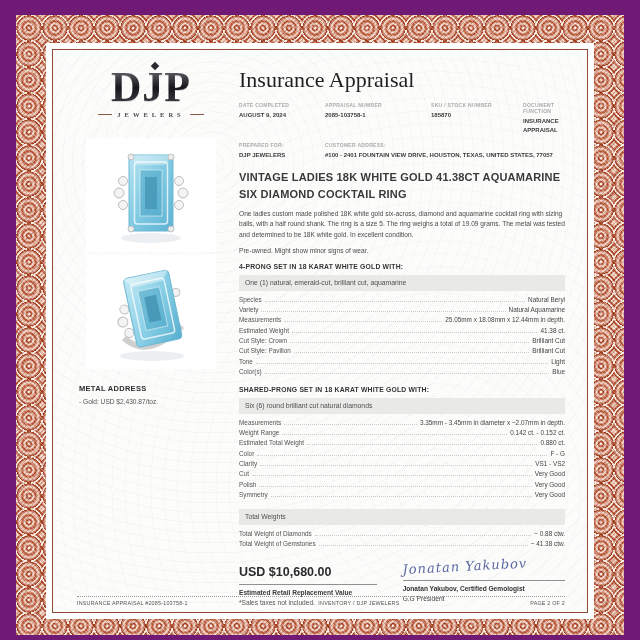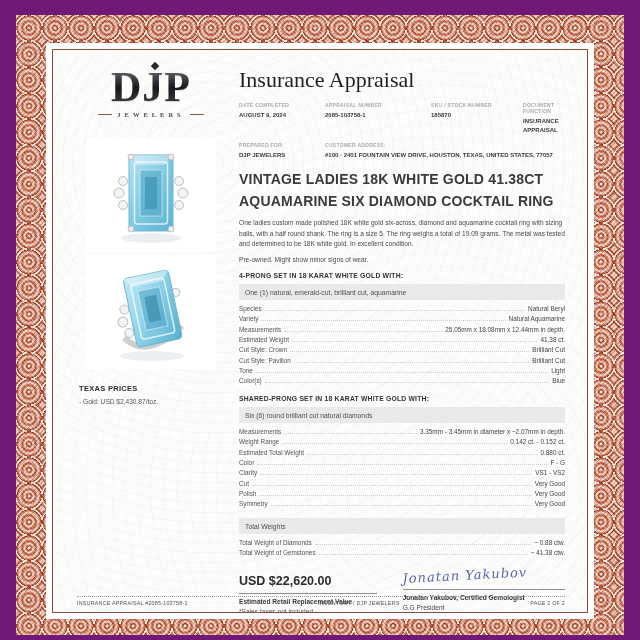--- a/index.html
+++ b/index.html
@@ -61,21 +61,21 @@
   .metal-item { font-size:6.6px; color:#555; margin-top:5px; }
 
   
   .doc-title { font-family:"Liberation Serif", serif; font-weight:normal; font-size:22px; color:#1f1f1f; margin:1px 0 9px; }
 
   .meta-grid { display:grid; grid-template-columns:80px 100px 86px 1fr; column-gap:6px; margin-bottom:7px; }
   .meta-grid.second { grid-template-columns:80px 1fr; margin-bottom:2px; }
   .meta-label { font-size:5px; font-weight:bold; letter-spacing:.3px; color:#ababab; }
   .meta-value { font-size:6px; font-weight:bold; color:#3a3a3a; margin-top:2.5px; line-height:1.55; }
 
-  .item-title { font-size:14px; font-weight:bold; color:#3a3a3a; line-height:1.55; margin-top:9px; letter-spacing:.2px; }
+  .item-title { font-size:11px; font-weight:bold; color:#3a3a3a; line-height:1.55; margin-top:9px; letter-spacing:.2px; }
   .item-desc { font-size:6.6px; color:#4a4a4a; line-height:1.56; margin-top:6px; }
   .condition { font-size:6.6px; color:#4a4a4a; margin-top:7px; }
 
   .section-heading { font-size:6.8px; font-weight:bold; color:#333; letter-spacing:.2px; margin-top:9px; }
   .summary-box { background:#e9e9e8; color:#4f4f4f; font-size:6.8px; padding:4.5px 6px; margin-top:5px; }
 
   .spec-rows { margin-top:3px; }
   .spec-row { display:flex; align-items:baseline; padding:1.7px 0; }
   .spec-label { font-size:6.4px; color:#555; white-space:nowrap; }
   .spec-leader { flex:1; border-bottom:1px dotted #cccccc; margin:0 3px; height:5px; min-width:8px; }
@@ -178,21 +178,21 @@
               <rect x="34" y="14" width="46" height="70" rx="4" fill="url(#aq2)" stroke="#6cb7d2" stroke-width="1"></rect>
               <rect x="40" y="21" width="34" height="56" rx="3" fill="none" stroke="rgba(255,255,255,.75)" stroke-width="1.5"></rect>
               <rect x="46" y="29" width="22" height="40" fill="rgba(77,166,196,.55)" stroke="rgba(255,255,255,.5)" stroke-width="1"></rect>
               <rect x="51" y="36" width="12" height="26" fill="rgba(52,134,166,.6)"></rect>
               <polygon points="34,14 80,14 72,24 42,24" fill="rgba(255,255,255,.4)"></polygon>
             </g>
           </svg>
         </div>
 
         <div class="metal-prices">
-          <div class="metal-heading">TEXAS PRICES</div>
+          <div class="metal-heading">METAL ADDRESS</div>
           <div>
 
               <div class="metal-item">- Gold: USD $2,430.87/toz.</div>
             </div>
         </div>
       </div>
 
       <div class="right-col">
         <h1 class="doc-title">Insurance Appraisal</h1>
 
@@ -351,21 +351,21 @@
 
             <div class="spec-row">
               <span class="spec-label">Total Weight of Gemstones</span>
               <span class="spec-leader"></span>
               <span class="spec-value">~ 41.38 ctw.</span>
             </div>
           </div>
 
         <div class="valuation-row">
           <div class="valuation">
-            <div class="amount">USD $22,620.00</div>
+            <div class="amount">USD $10,680.00</div>
             <div class="valuation-label">Estimated Retail Replacement Value</div>
             <div class="tax-note">*Sales taxes not included.</div>
           </div>
           <div class="signature">
             <div class="sig-script">
               <span>Jonatan Yakubov</span>
             </div>
             <div class="sig-name">Jonatan Yakubov, Certified Gemologist</div>
             <div class="sig-title">G.G President</div>
           </div>

